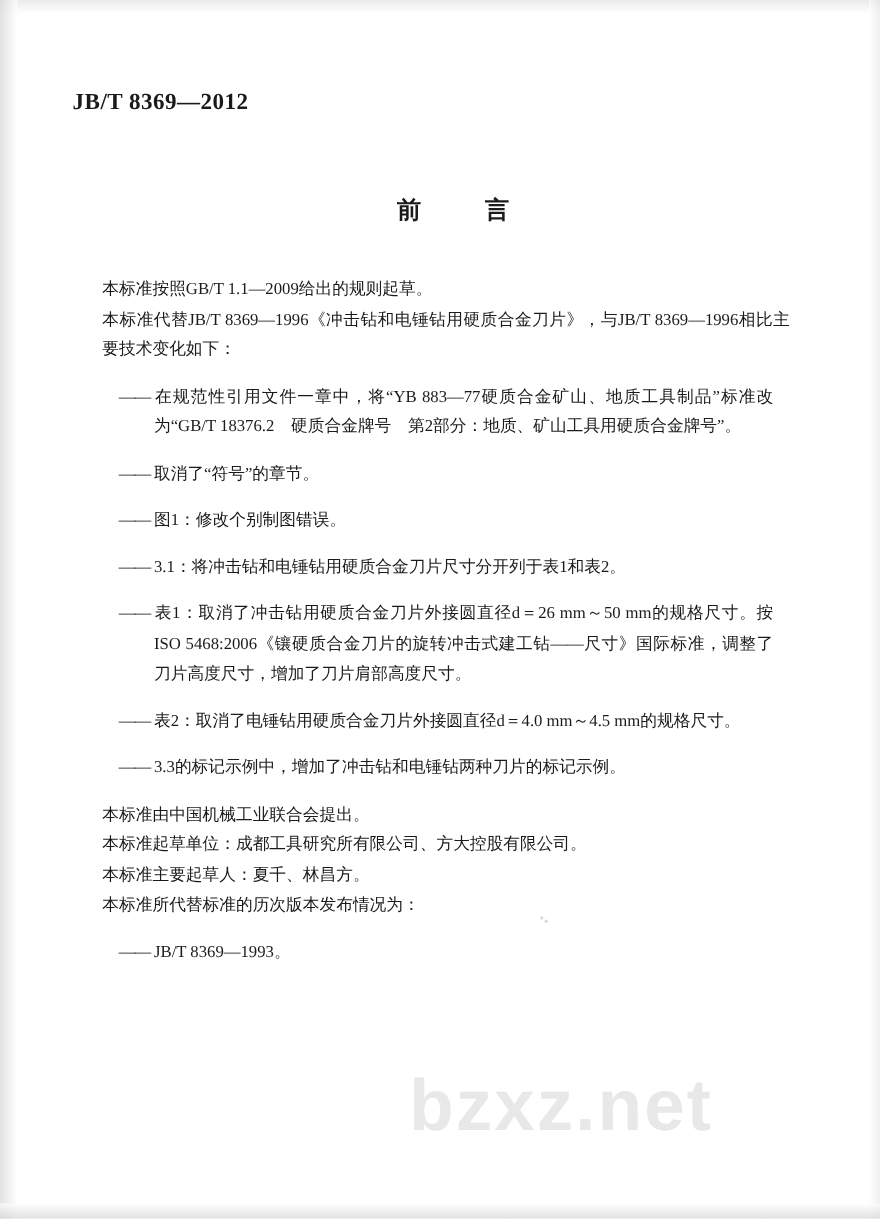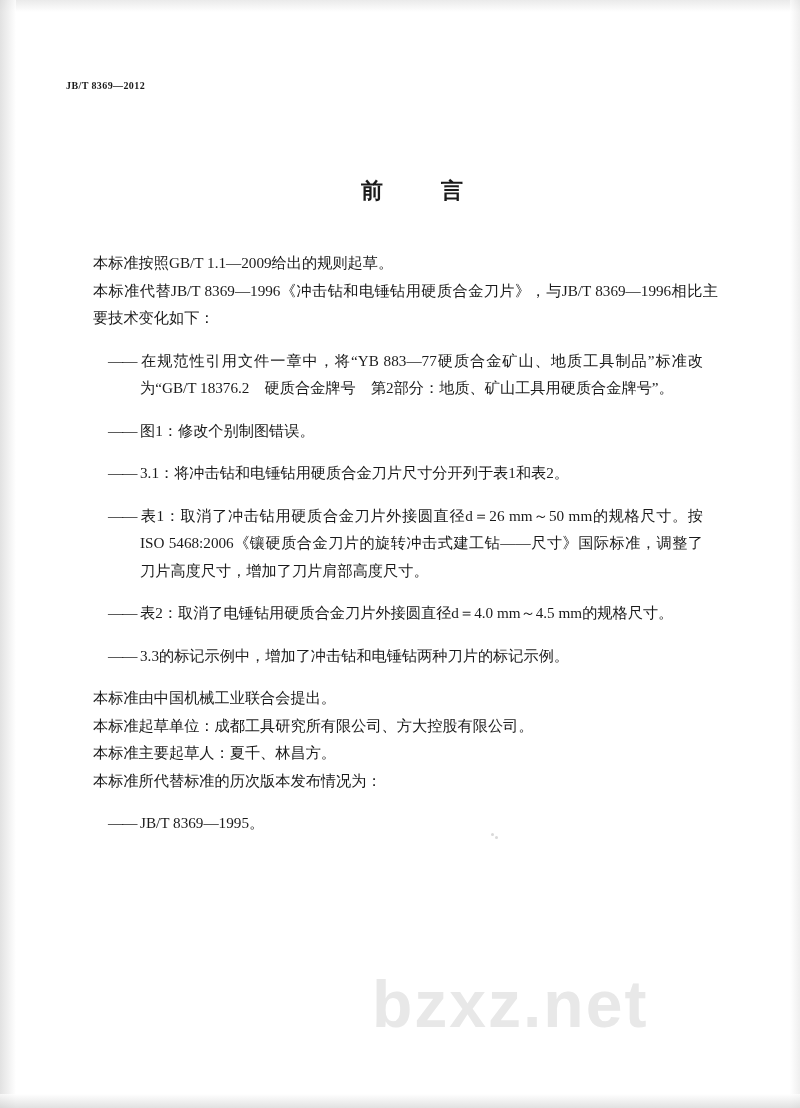--- a/index.html
+++ b/index.html
@@ -52,21 +52,21 @@
     background: linear-gradient(to left, #e2e2e2, #ffffff);
     opacity: .55;
   }
 
   .header-code {
     position: absolute;
     left: 66px;
     top: 80px;
     font-family: "Liberation Serif", "DejaVu Serif", serif;
     font-weight: bold;
-    font-size: 10px;
+    font-size: 21px;
     letter-spacing: .4px;
   }
 
   .doc-title {
     position: absolute;
     left: 0;
     top: 176px;
     width: 800px;
     text-align: center;
     font-size: 22px;
@@ -131,36 +131,37 @@
   <div class="header-code">JB/T 8369—2012</div>
 
   <div class="doc-title">前　言</div>
 
   <div class="content">
     <p class="p indent-0">本标准按照GB/T 1.1—2009给出的规则起草。</p>
     <p class="p indent-0">本标准代替JB/T 8369—1996《冲击钻和电锤钻用硬质合金刀片》，与JB/T 8369—1996相比主要技术变化如下：</p>
 
     <p class="dash-item"><span class="lead">——</span><span>在规范性引用文件一章中，将“YB 883—77硬质合金矿山、地质工具制品”标准改为“GB/T 18376.2　硬质合金牌号　第2部分：地质、矿山工具用硬质合金牌号”。</span></p>
 
+    <p class="dash-item"><span class="lead">——</span><span>取消了“符号”的章节。</span></p>
 
     <p class="dash-item"><span class="lead">——</span><span>图1：修改个别制图错误。</span></p>
 
     <p class="dash-item"><span class="lead">——</span><span>3.1：将冲击钻和电锤钻用硬质合金刀片尺寸分开列于表1和表2。</span></p>
 
     <p class="dash-item"><span class="lead">——</span><span>表1：取消了冲击钻用硬质合金刀片外接圆直径d＝26 mm～50 mm的规格尺寸。按ISO 5468:2006《镶硬质合金刀片的旋转冲击式建工钻——尺寸》国际标准，调整了刀片高度尺寸，增加了刀片肩部高度尺寸。</span></p>
 
     <p class="dash-item"><span class="lead">——</span><span>表2：取消了电锤钻用硬质合金刀片外接圆直径d＝4.0 mm～4.5 mm的规格尺寸。</span></p>
 
     <p class="dash-item"><span class="lead">——</span><span>3.3的标记示例中，增加了冲击钻和电锤钻两种刀片的标记示例。</span></p>
 
     <p class="p indent-0">本标准由中国机械工业联合会提出。</p>
     <p class="p indent-0">本标准起草单位：成都工具研究所有限公司、方大控股有限公司。</p>
     <p class="p indent-0">本标准主要起草人：夏千、林昌方。</p>
     <p class="p indent-0">本标准所代替标准的历次版本发布情况为：</p>
 
-    <p class="dash-item"><span class="lead">——</span><span>JB/T 8369—1995。</span></p>
+    <p class="dash-item"><span class="lead">——</span><span>JB/T 8369—1993。</span></p>
   </div>
 
   <div class="speck" style="left:491px; top:833px;"></div>
   <div class="speck" style="left:495px; top:836px;"></div>
 
   <div class="wm">bzxz.net</div>
 </div>
 
 </body></html>

